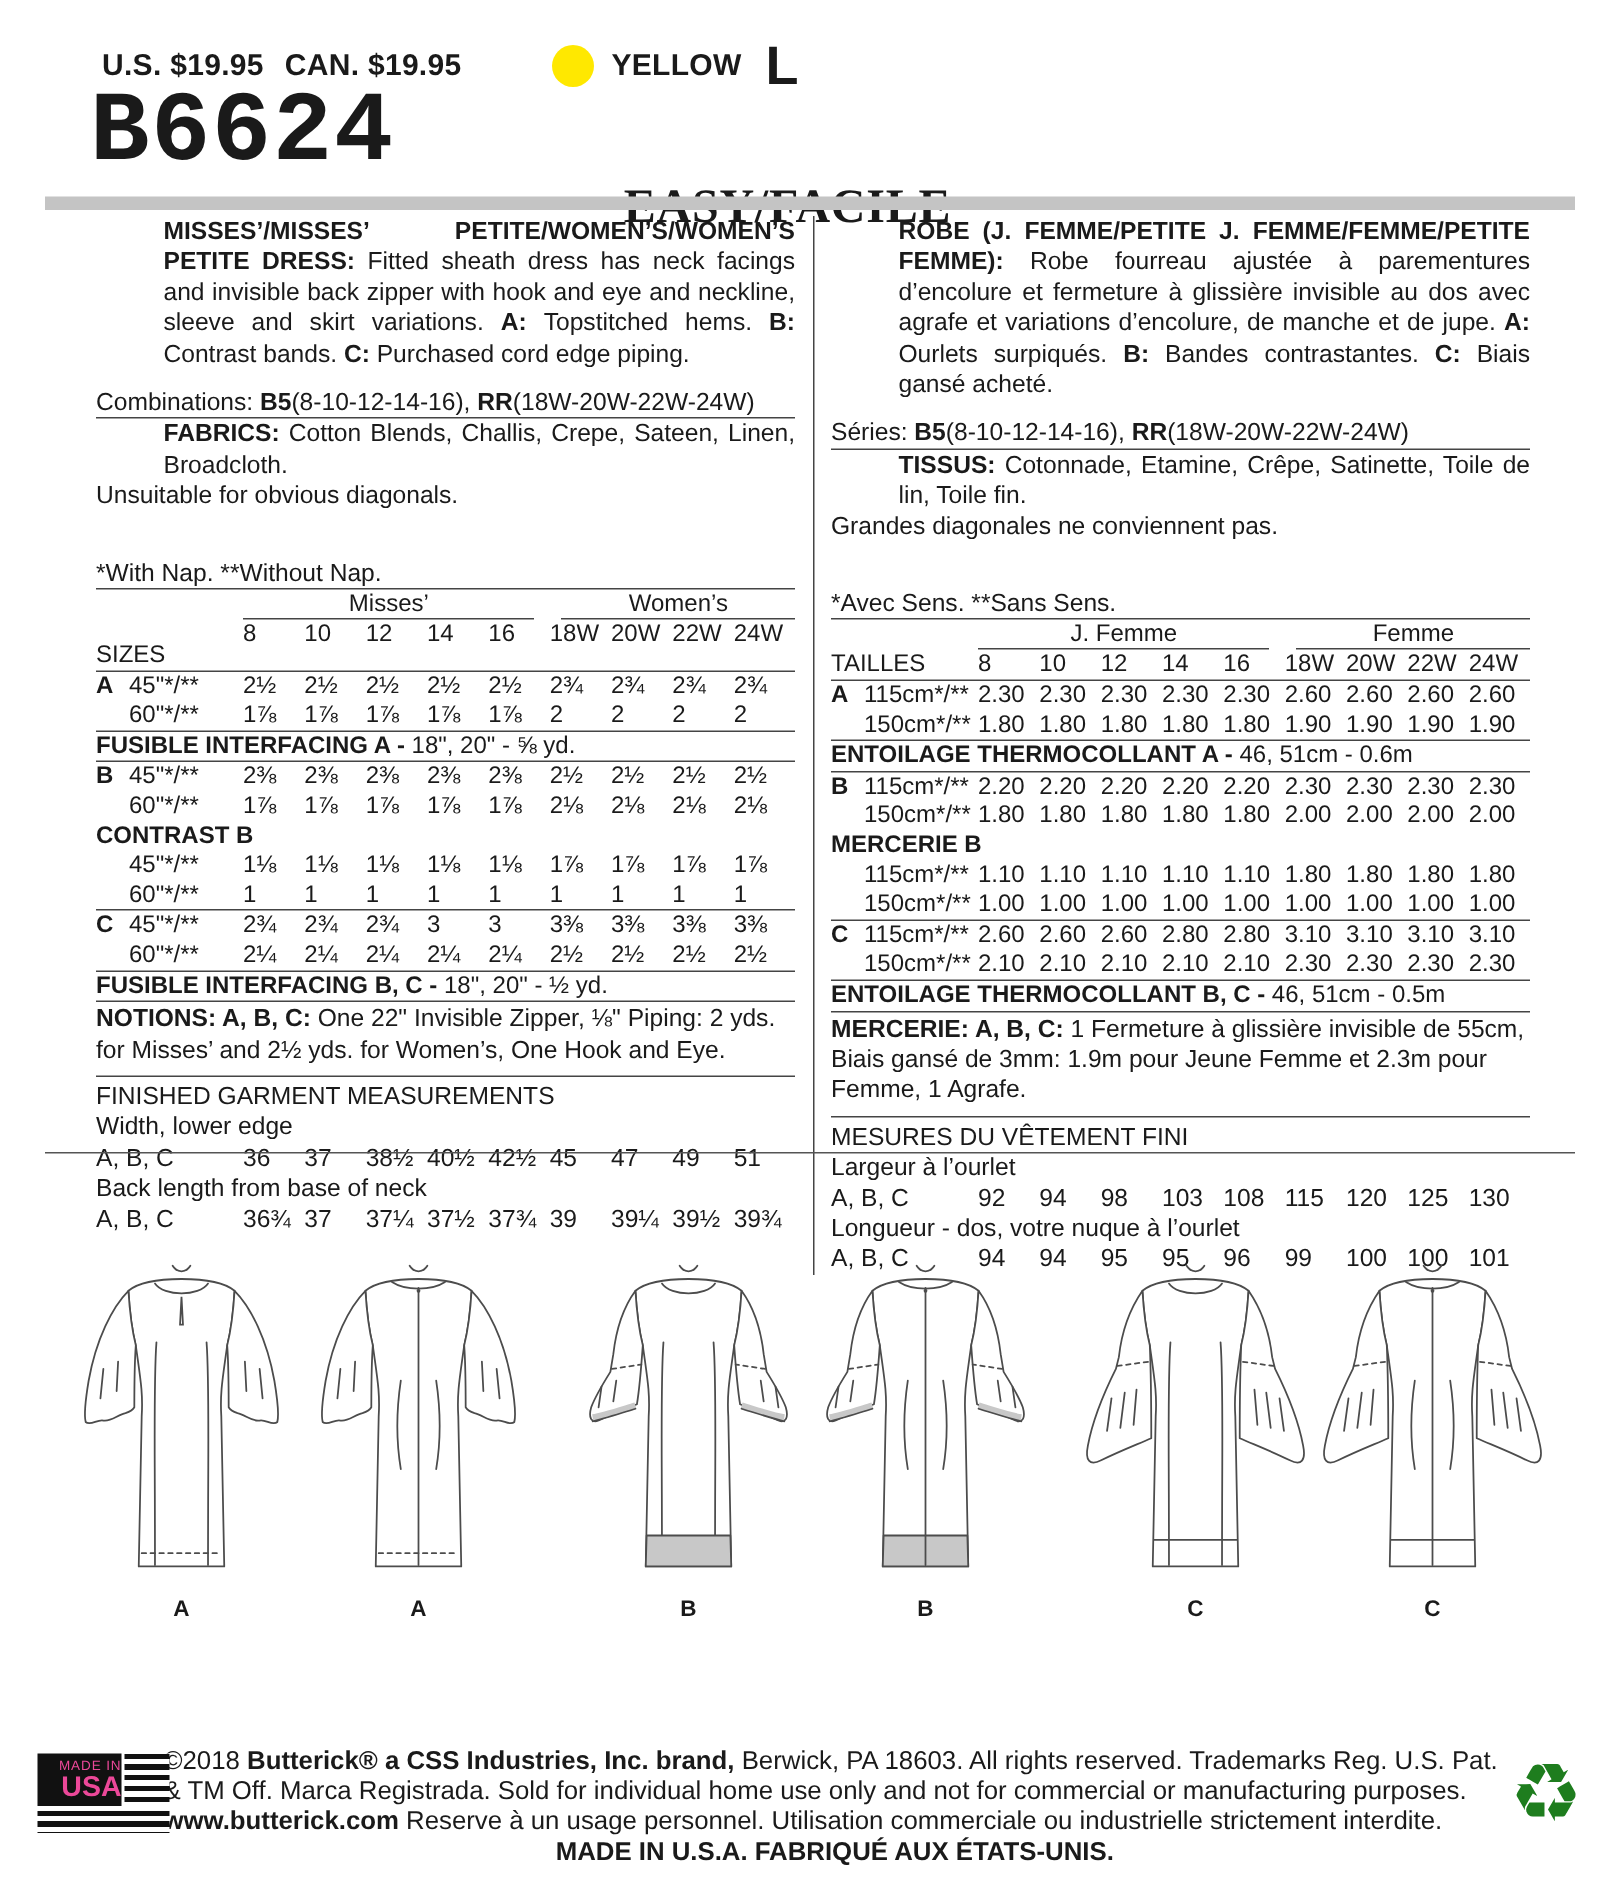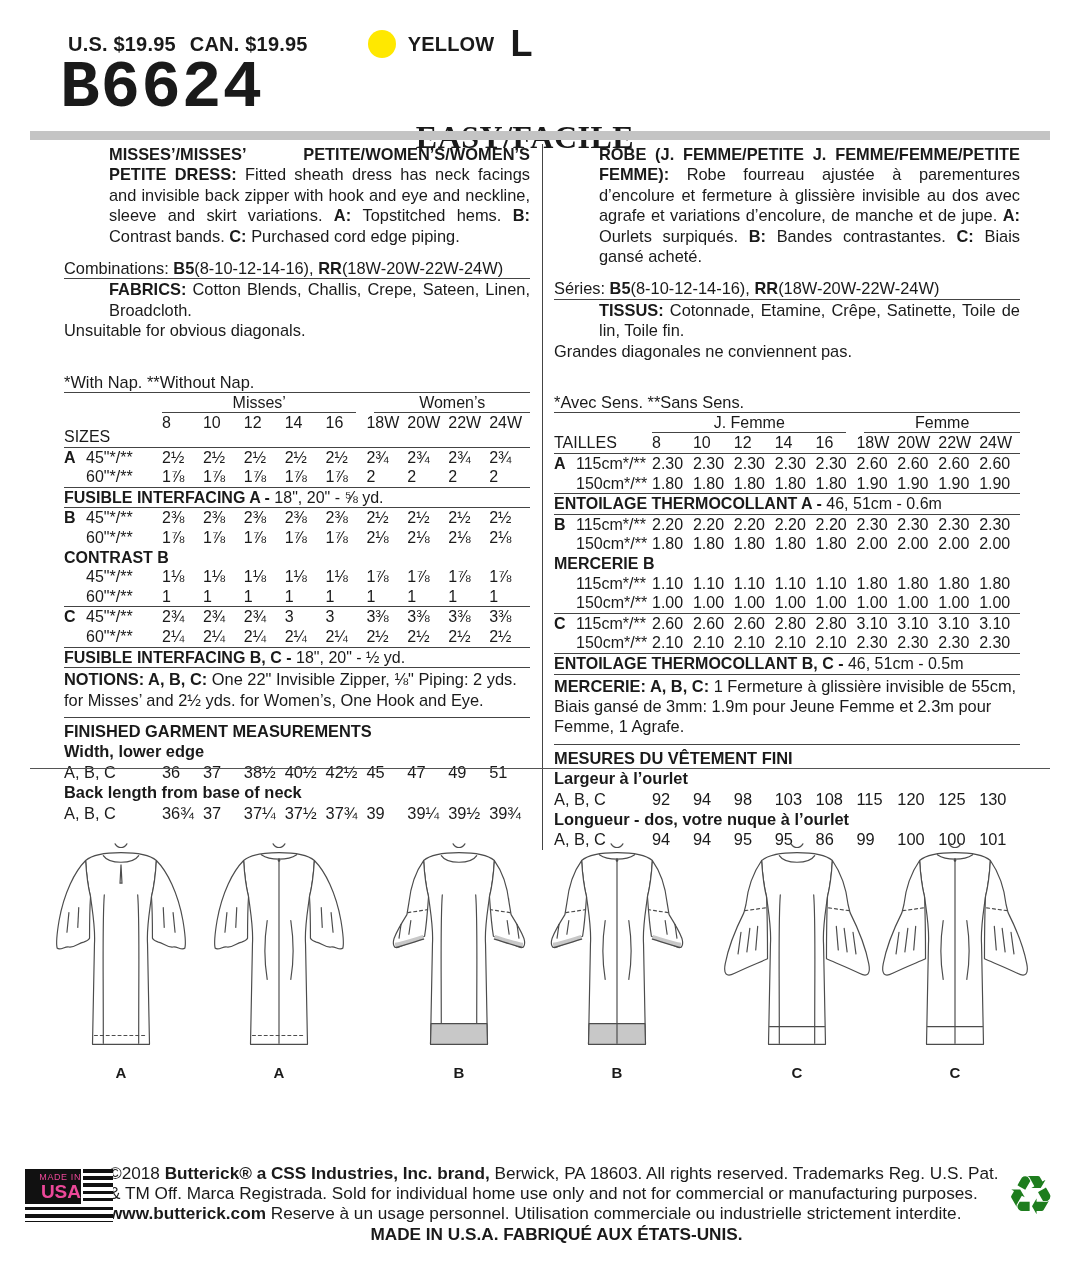--- a/index.html
+++ b/index.html
@@ -31,21 +31,21 @@
   .yrow{display:flex;font-size:16px;line-height:19.6px;}
   .ylt{width:22px;font-weight:bold;}
   .ylb{width:76px;}
   .ycell{flex:1;}
   .note{font-size:16px;line-height:19.6px;}
   .ra{border-top:1.2px solid #444;}
   .rb{border-bottom:1.2px solid #444;}
   .notions{font-size:16.4px;line-height:20.4px;margin-top:1px;}
   
   .fin{border-top:1.2px solid #444;margin-top:7px;padding-top:3px;}
-  .fh{font-weight:bold;font-size:16.4px;line-height:20.4px;}
+  .fh{font-weight:normal;font-size:16.4px;line-height:20.4px;}
   .frow{display:flex;font-size:16.4px;line-height:20.4px;}
   .flbl{width:98px;}
   #bottom-rule{position:absolute;left:30px;right:30px;top:768px;border-top:1.2px solid #555;}
   
   #views{position:absolute;left:46px;top:834px;display:flex;align-items:flex-end;}
   .fig{text-align:center;}
   .fig svg{display:block;}
   .fig-label{font-weight:bold;font-size:15px;margin-top:2px;}
   
   #footer{position:absolute;left:25px;top:1163px;width:1030px;}
@@ -394,21 +394,21 @@
             <div class="ycell">125</div>
             <div class="ycell">130</div>
           </div>
           <div class="fh">Longueur - dos, votre nuque à l’ourlet</div>
           <div class="frow">
             <div class="flbl">A, B, C</div>
             <div class="ycell">94</div>
             <div class="ycell">94</div>
             <div class="ycell">95</div>
             <div class="ycell">95</div>
-            <div class="ycell">86</div>
+            <div class="ycell">96</div>
             <div class="ycell">99</div>
             <div class="ycell">100</div>
             <div class="ycell">100</div>
             <div class="ycell">101</div>
           </div>
         </div>
     </div>
   </div>
 
   <div id="bottom-rule"></div>

